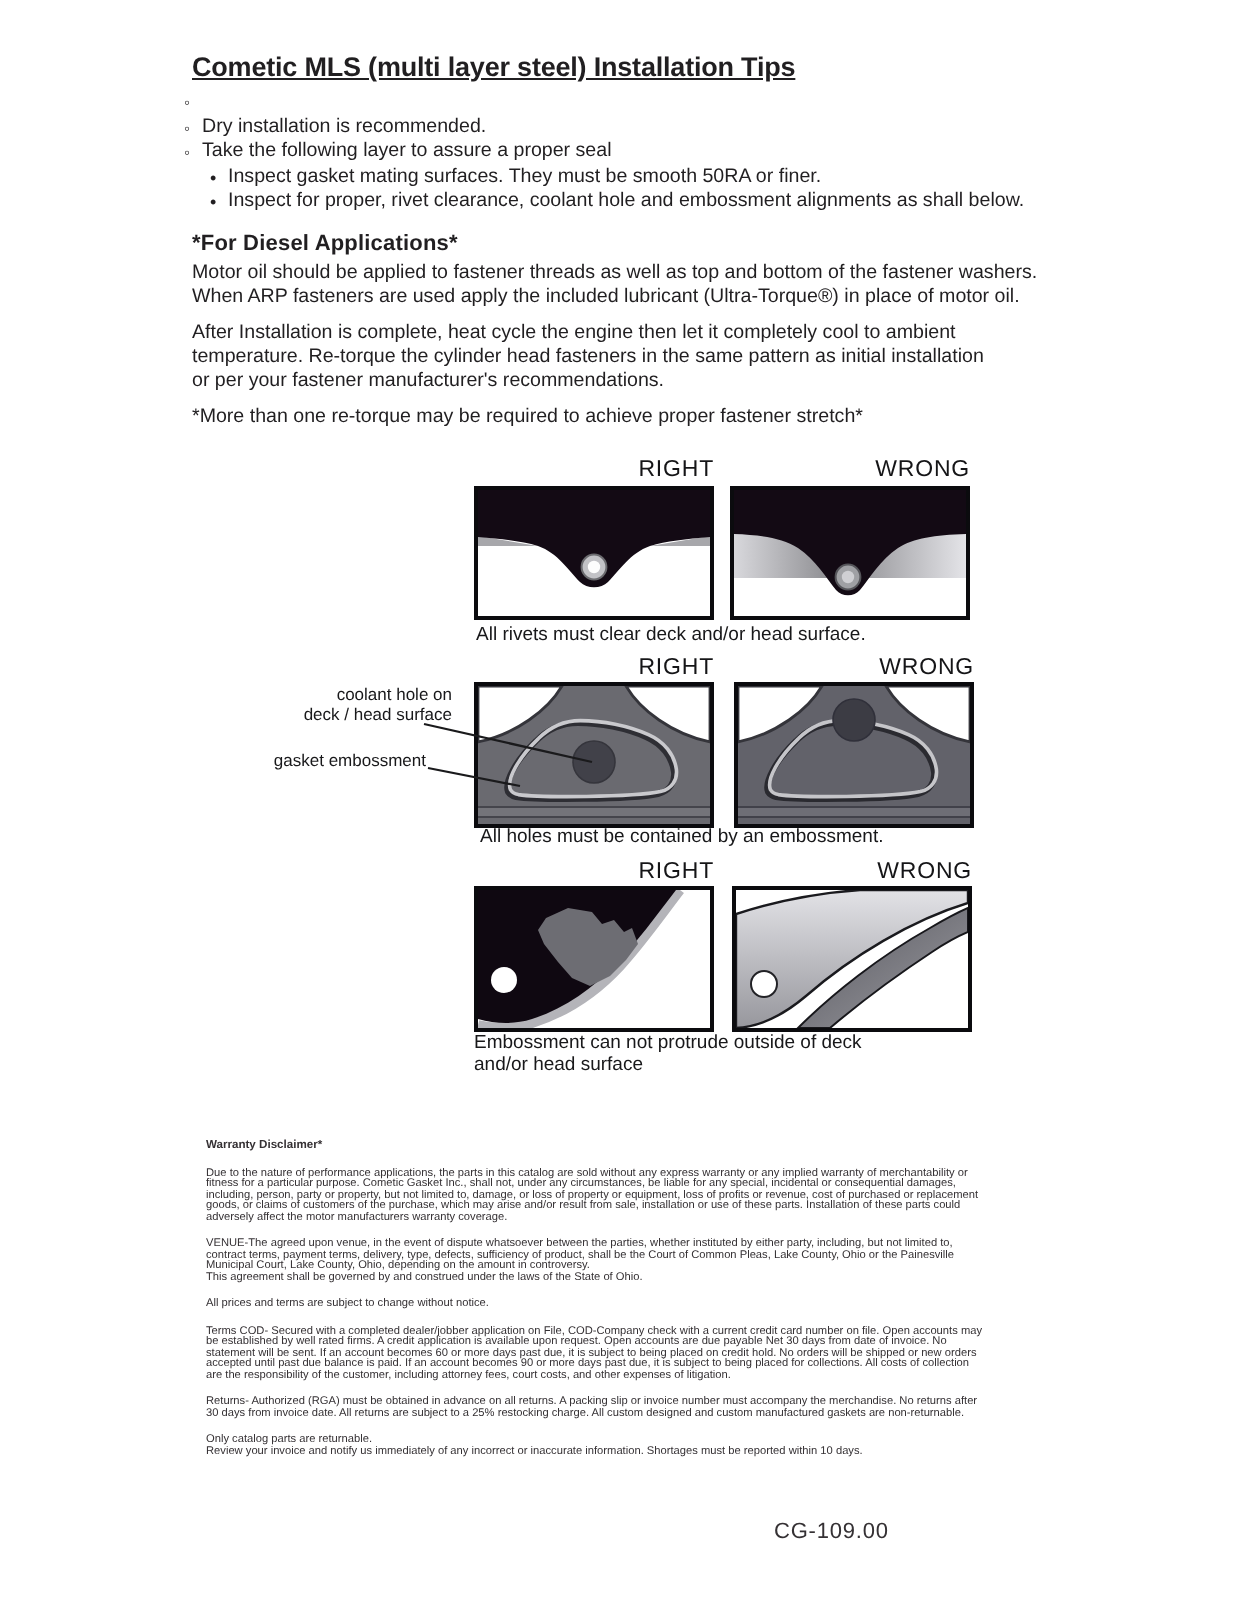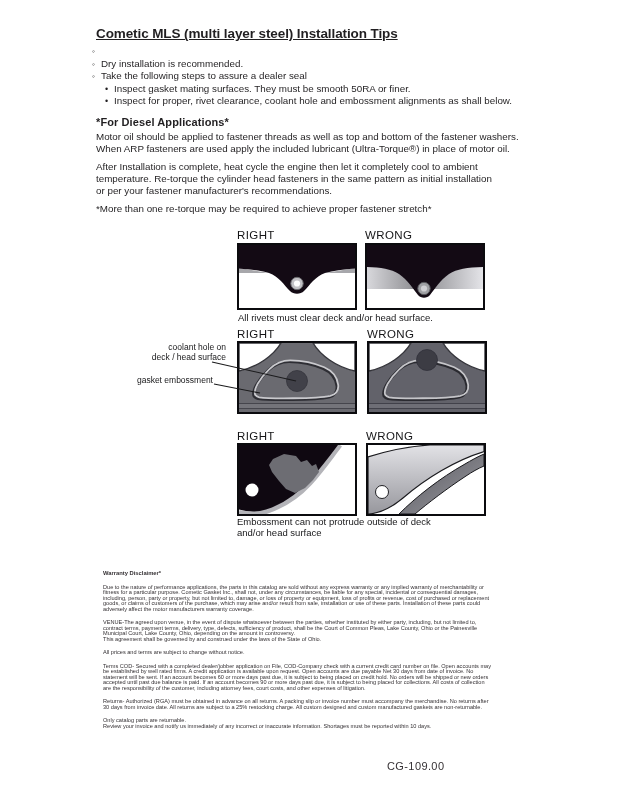--- a/index.html
+++ b/index.html
@@ -11,21 +11,21 @@
   }
   .abs{position:absolute;}
   .title{font-size:13.5px;font-weight:bold;text-decoration:underline;letter-spacing:-0.1px;white-space:nowrap;}
   .bullets{font-size:9.8px;line-height:11.9px;}
   .brow{display:flex;}
   .brow .mark{width:9px;font-size:8.5px;line-height:12.5px;text-align:left;}
   .brow.sub{margin-left:13px;}
   .brow.sub .mark{font-size:9px;}
   .h2{font-size:11px;font-weight:bold;white-space:nowrap;letter-spacing:0.1px;}
   .para{font-size:9.8px;line-height:12.2px;white-space:pre-line;}
-  .fig-h{font-size:11.5px;letter-spacing:0.4px;text-align:left;color:#151517;}
+  .fig-h{font-size:11.5px;letter-spacing:0.4px;text-align:right;color:#151517;}
   .panel{position:absolute;border:2px solid #0b0b0e;box-sizing:border-box;background:#fff;}
   .panel svg{display:block;width:100%;height:100%;}
   .caption{font-size:9.5px;white-space:pre-line;line-height:10.5px;color:#18181a;}
   .ptr-label{font-size:8.5px;line-height:9.6px;text-align:right;white-space:pre-line;color:#18181a;}
   .disclaimer{width:472px;font-size:5.6px;line-height:5.5px;color:#353134;}
   .disclaimer .dh{font-weight:bold;font-size:5.8px;margin:0 0 8px 0;}
   .disclaimer p{margin:0 0 8px 0;white-space:pre-line;}
   .footer-code{font-size:11px;letter-spacing:0.4px;color:#353134;}
 </style>
 </head>
@@ -38,21 +38,21 @@
   <div class="abs bullets" style="left:92px;top:45px;">
     <div class="brow">
       <span class="mark">◦</span>
     </div>
     <div class="brow">
       <span class="mark">◦</span>
       <span>Dry installation is recommended.</span>
     </div>
     <div class="brow">
       <span class="mark">◦</span>
-      <span>Take the following steps to assure a dealer seal</span>
+      <span>Take the following layer to assure a proper seal</span>
     </div>
     <div class="brow sub">
       <span class="mark">•</span>
       <span>Inspect gasket mating surfaces.  They must be smooth 50RA or finer.</span>
     </div>
     <div class="brow sub">
       <span class="mark">•</span>
       <span>Inspect for proper, rivet clearance, coolant hole and embossment alignments as shall below.</span>
     </div>
   </div>
@@ -126,20 +126,21 @@
       <rect x="0" y="60.5" width="116" height="5" fill="#6e6e76"></rect>
       <line x1="0" y1="60.5" x2="116" y2="60.5" stroke="#41414a" stroke-width="1.1"></line>
       <line x1="0" y1="65.5" x2="116" y2="65.5" stroke="#41414a" stroke-width="1.1"></line>
       <path d="M0,0 H42 C35,12 19,24 0,28 Z" fill="#ffffff" stroke="#34343a" stroke-width="1.4"></path>
       <path d="M74,0 H116 V28 C97,24 81,12 74,0 Z" fill="#ffffff" stroke="#34343a" stroke-width="1.4"></path>
       <path d="M15,53 C13,48 19,37 29,27.5 C35,21.5 42,18.5 50,18.5 C61,18.5 74,21 84,25.5 C92,29 97,35.5 98,43 C98.5,48 96,52.5 90,54 C76,57 29,57 19,55.5 C16.5,55 15.8,54.3 15,53 Z" fill="none" stroke="#2a2a30" stroke-width="3"></path>
       <path d="M15,53 C13,48 19,37 29,27.5 C35,21.5 42,18.5 50,18.5 C61,18.5 74,21 84,25.5 C92,29 97,35.5 98,43 C98.5,48 96,52.5 90,54 C76,57 29,57 19,55.5 C16.5,55 15.8,54.3 15,53 Z" fill="none" stroke="#c5c5c9" stroke-width="1.8" transform="translate(1.2,-1.2)"></path>
       <circle cx="58" cy="17" r="10.5" fill="#3c3c44" stroke="#30303a" stroke-width="0.8"></circle>
     </svg>
   </div>
+  <div class="abs caption" style="left:240px;top:414px;">All holes must be contained by an embossment.</div>
 
   <div class="abs fig-h" style="left:237px;top:430px;width:120px;">RIGHT</div>
   <div class="abs fig-h" style="left:366px;top:430px;width:120px;">WRONG</div>
 
   <div class="panel" style="left:237px;top:443px;width:120px;height:73px;">
     <svg viewBox="0 0 116 69">
       <rect x="0" y="0" width="116" height="69" fill="#ffffff"></rect>
       <path d="M101,0 C91,13 82,26 71,38 C59,51 44,61 27,66.5 C18,69.3 8,69.5 0,67.5" fill="none" stroke="#b4b4b9" stroke-width="5"></path>
       <path d="M0,0 H99 C89,13 80,25.5 69,37 C57,49.5 43,59.5 27,64.5 C18,67.3 9,67 0,64.5 Z" fill="#0f0811"></path>
       <polygon points="34,14 45,9 57,11 62,17 68,15 73,21 77,19 80,27 74,35 66,43 56,48 47,44 40,36 33,27 30,20" fill="#6d6d73"></polygon>

